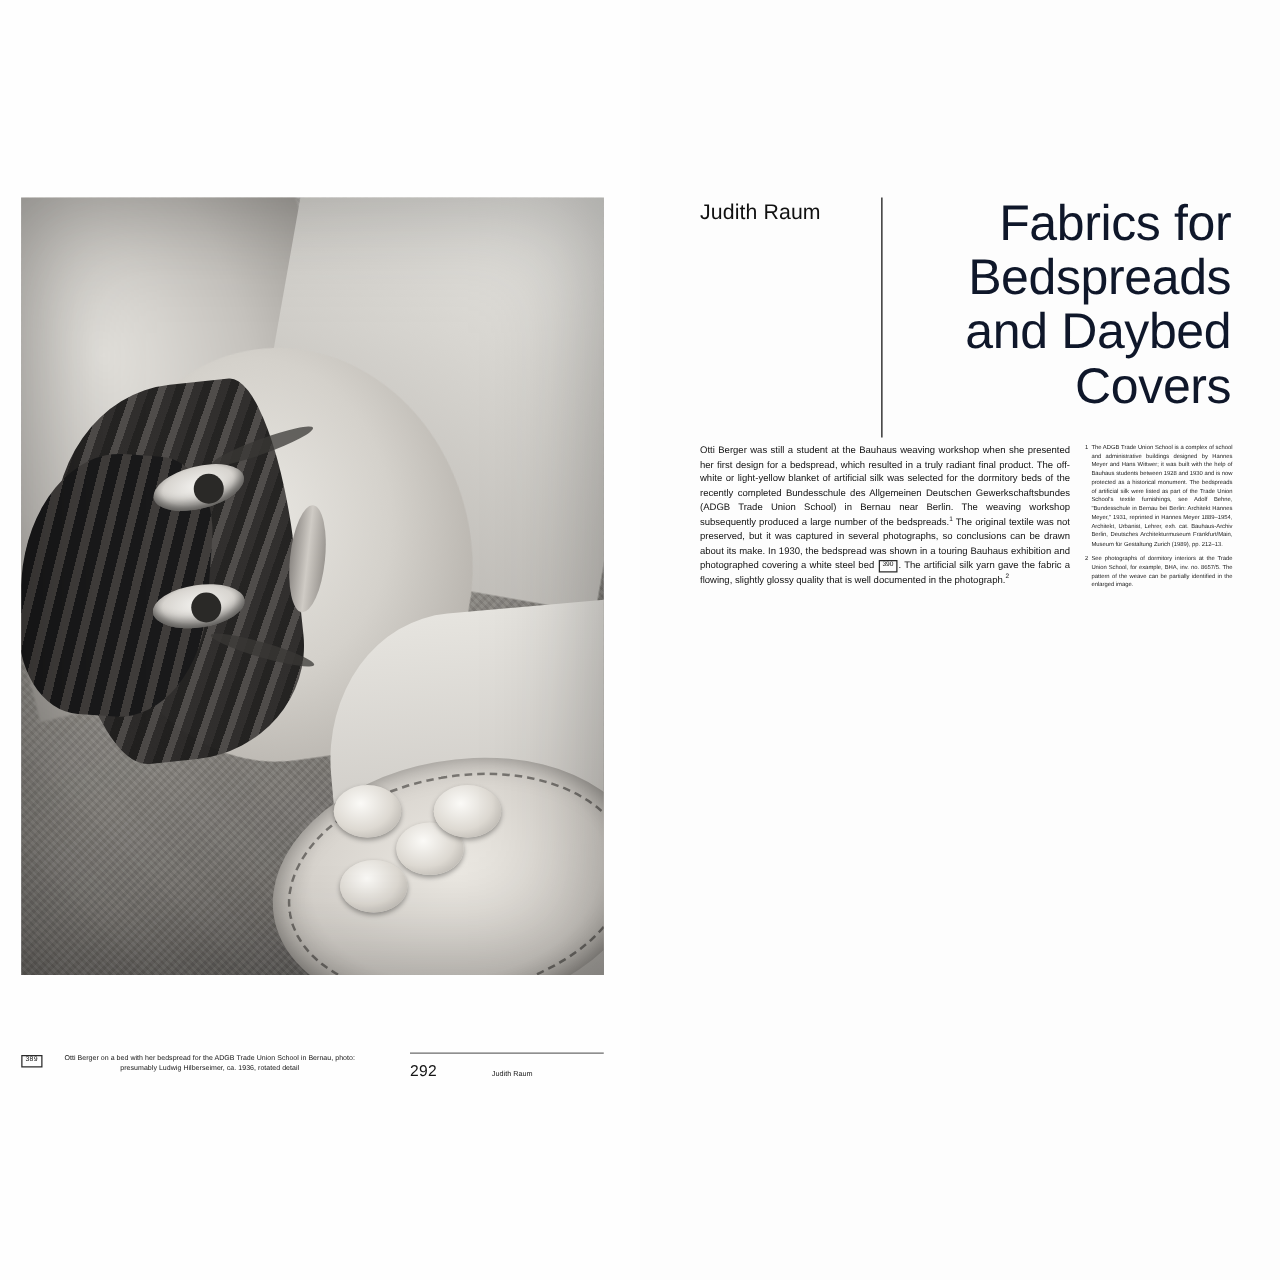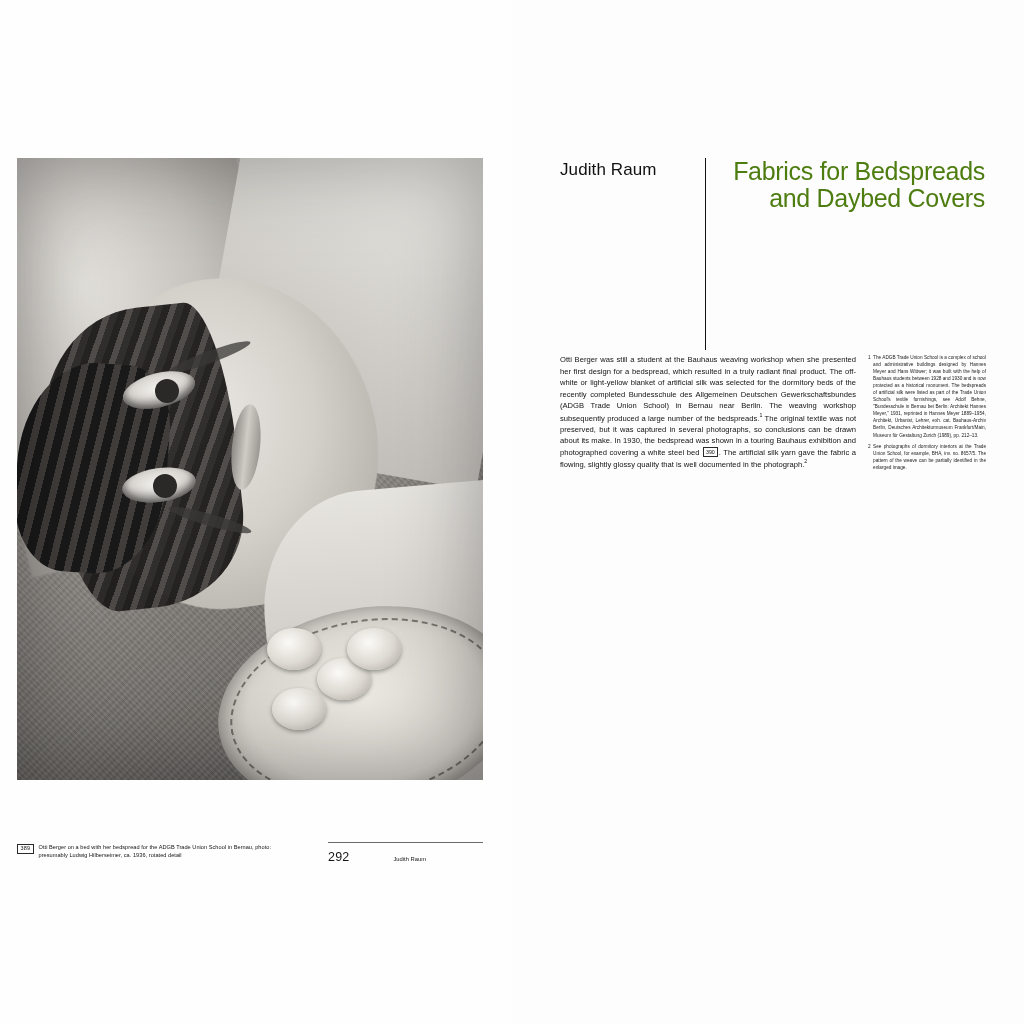--- a/index.html
+++ b/index.html
@@ -21,20 +21,21 @@
     height: 1024px;
     background: #fdfdfd;
   }
 
   
   .page-left {
     position: absolute;
     left: 0; top: 0;
     width: 512px; height: 1024px;
     background: #fefefe;
+    text-align: center;
   }
   .photo-left {
     position: absolute;
     left: 17px; top: 158px;
     width: 466px; height: 622px;
     background: #8d8d8d;
     overflow: hidden;
   }
   
   .pl-bg {
@@ -221,25 +222,25 @@
     padding-top: 2px;
   }
   .title-rule {
     width: 0;
     border-left: 1.6px solid #111;
     height: 192px;
     margin-right: 16px;
   }
   .title {
     flex: 1;
-    font-size: 25px;
+    font-size: 40px;
     line-height: 1.08;
     text-align: right;
     letter-spacing: -0.3px;
-    color: #4d7c0f;
+    color: #0f172a;
   }
 
   .body-col {
     position: absolute;
     left: 48px; top: 354px;
     width: 296px;
     font-size: 7.6px;
     line-height: 1.52;
     text-align: justify;
     color: #121212;

